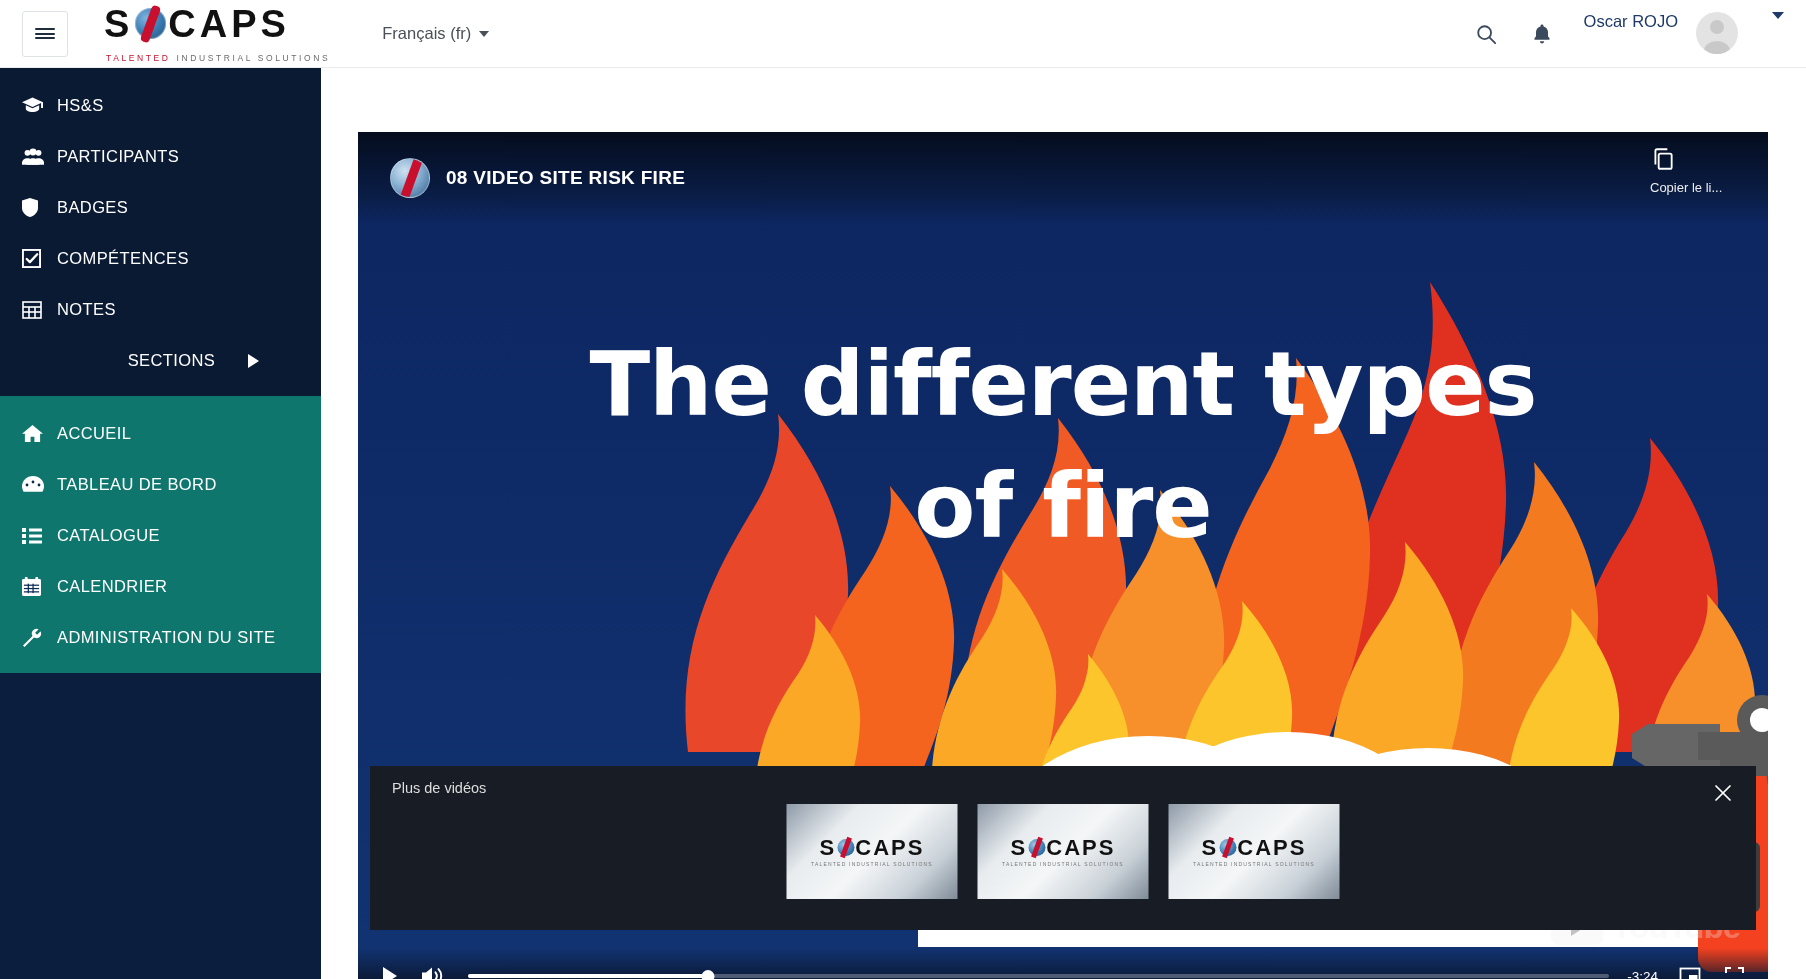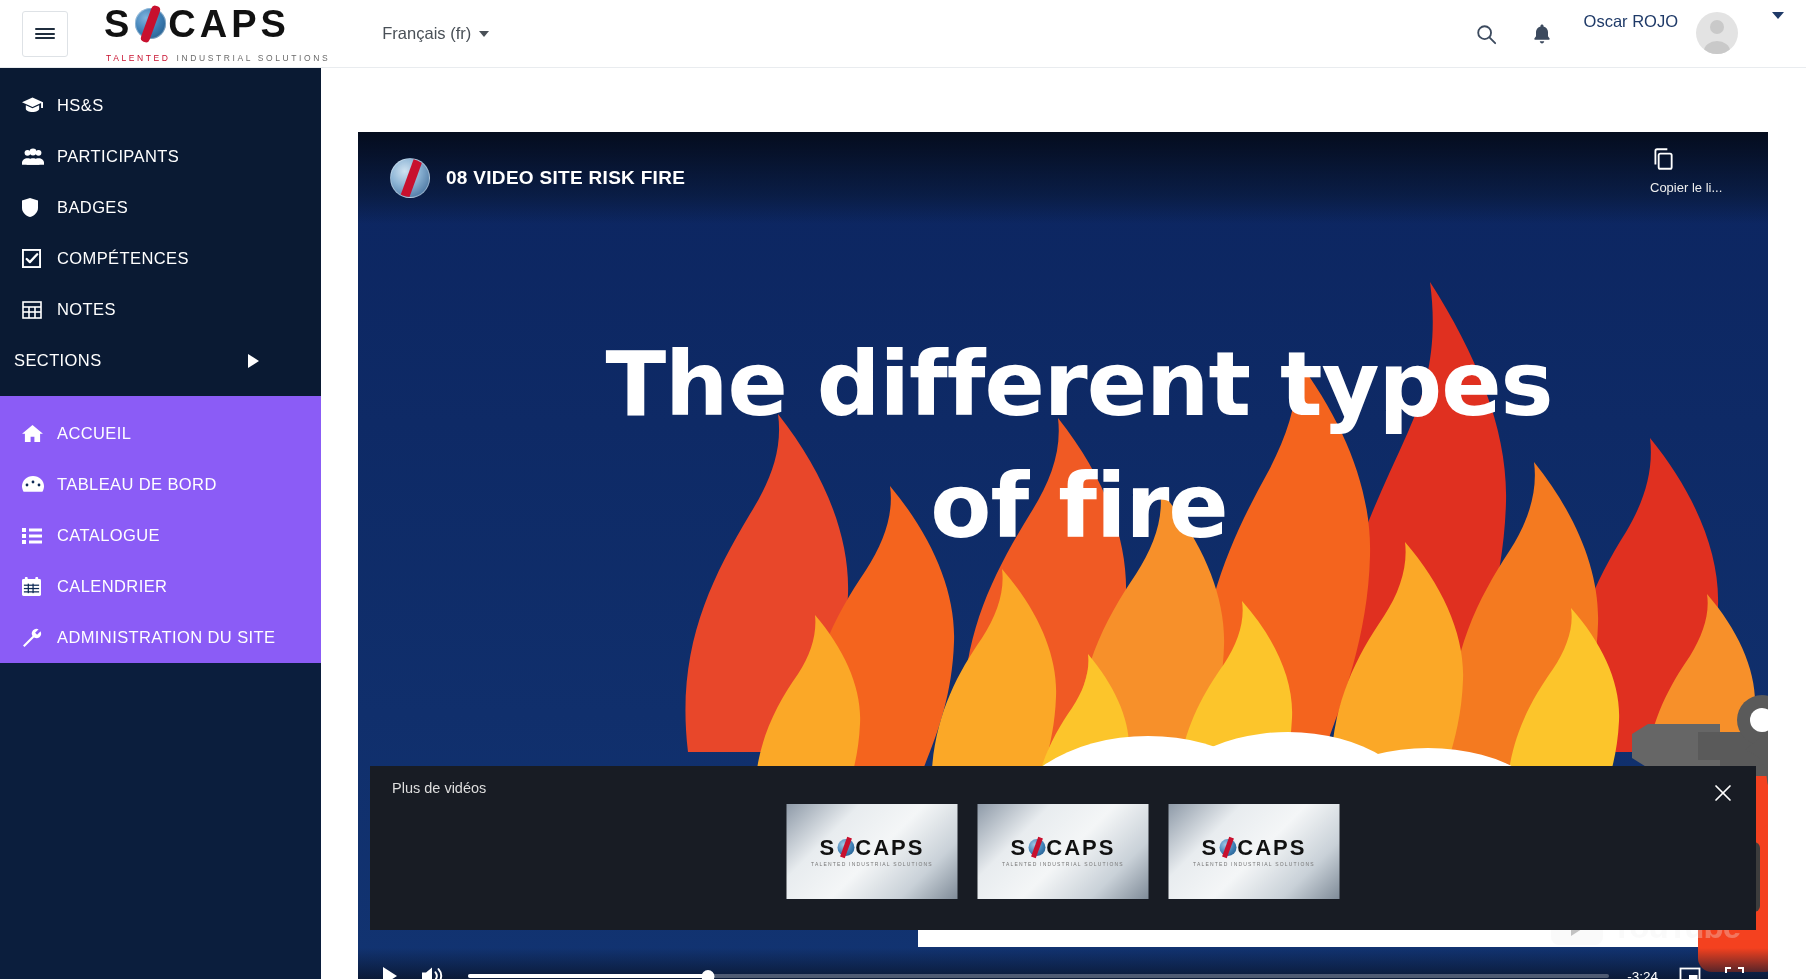--- a/index.html
+++ b/index.html
@@ -94,37 +94,37 @@
     border-top: 7px solid #1f3a68; cursor: pointer;
   }
 
   
   .sidebar {
     position: absolute; top: 68px; left: 0;
     width: 321px; height: 911px;
     background: #0b1e3d;
   }
   .nav-group-top { padding-top: 12px; background: #0a1a33; padding-bottom: 10px; }
-  .nav-group-bottom { background: #8b5cf6; padding-top: 12px; }
+  .nav-group-bottom { background: #0f766e; padding-top: 12px; padding-bottom: 10px; }
 
   .nav-item {
     height: 51px; display: flex; align-items: center;
     padding-left: 22px; color: #ffffff;
     font-size: 16.5px; letter-spacing: .4px; cursor: pointer;
     position: relative;
   }
   .nav-item .ico {
     width: 27px; display: flex; align-items: center; justify-content: flex-start;
     margin-right: 8px; flex: 0 0 27px;
   }
   .nav-item svg { display: block; }
   .nav-section-label {
     height: 51px; display: flex; align-items: center;
-    padding-left: 14px; color: #ffffff; font-size: 16.5px;
-    letter-spacing: .4px; cursor: pointer; position: relative;
+    padding-left: 22px; color: #ffffff; font-size: 16.5px;
+    letter-spacing: .4px; cursor: pointer; position: relative; justify-content: center;
   }
   .section-arrow {
     position: absolute; right: 62px;
     width: 0; height: 0;
     border-top: 7px solid transparent; border-bottom: 7px solid transparent;
     border-left: 11px solid #ffffff;
   }
 
   
   .main {
@@ -166,21 +166,21 @@
   .copy-link .lbl { font-size: 13px; margin-top: 8px; white-space: nowrap; }
 
   
   .stage { position: absolute; inset: 0; background: #0e2a63; }
   .stage .bg-deep { position: absolute; inset: 0; background: linear-gradient(180deg,#0c2560 0%,#123472 100%); }
 
   .vid-title-text {
     position: absolute; left: 0; width: 100%;
     text-align: center; color: #ffffff;
     font-family: "DejaVu Sans", sans-serif;
-    font-weight: bold; z-index: 5; pointer-events: none; margin-left: 16px;
+    font-weight: bold; z-index: 5; pointer-events: none;
   }
   .vtl1 { top: 200px; font-size: 89px; letter-spacing: -1px; }
   .vtl2 { top: 322px; font-size: 89px; letter-spacing: -1px; }
 
   .yt-watermark {
     position: absolute; right: 28px; bottom: 58px;
     display: flex; align-items: center; gap: 8px;
     opacity: .30; z-index: 9; pointer-events: none;
   }
   .yt-play-box {

